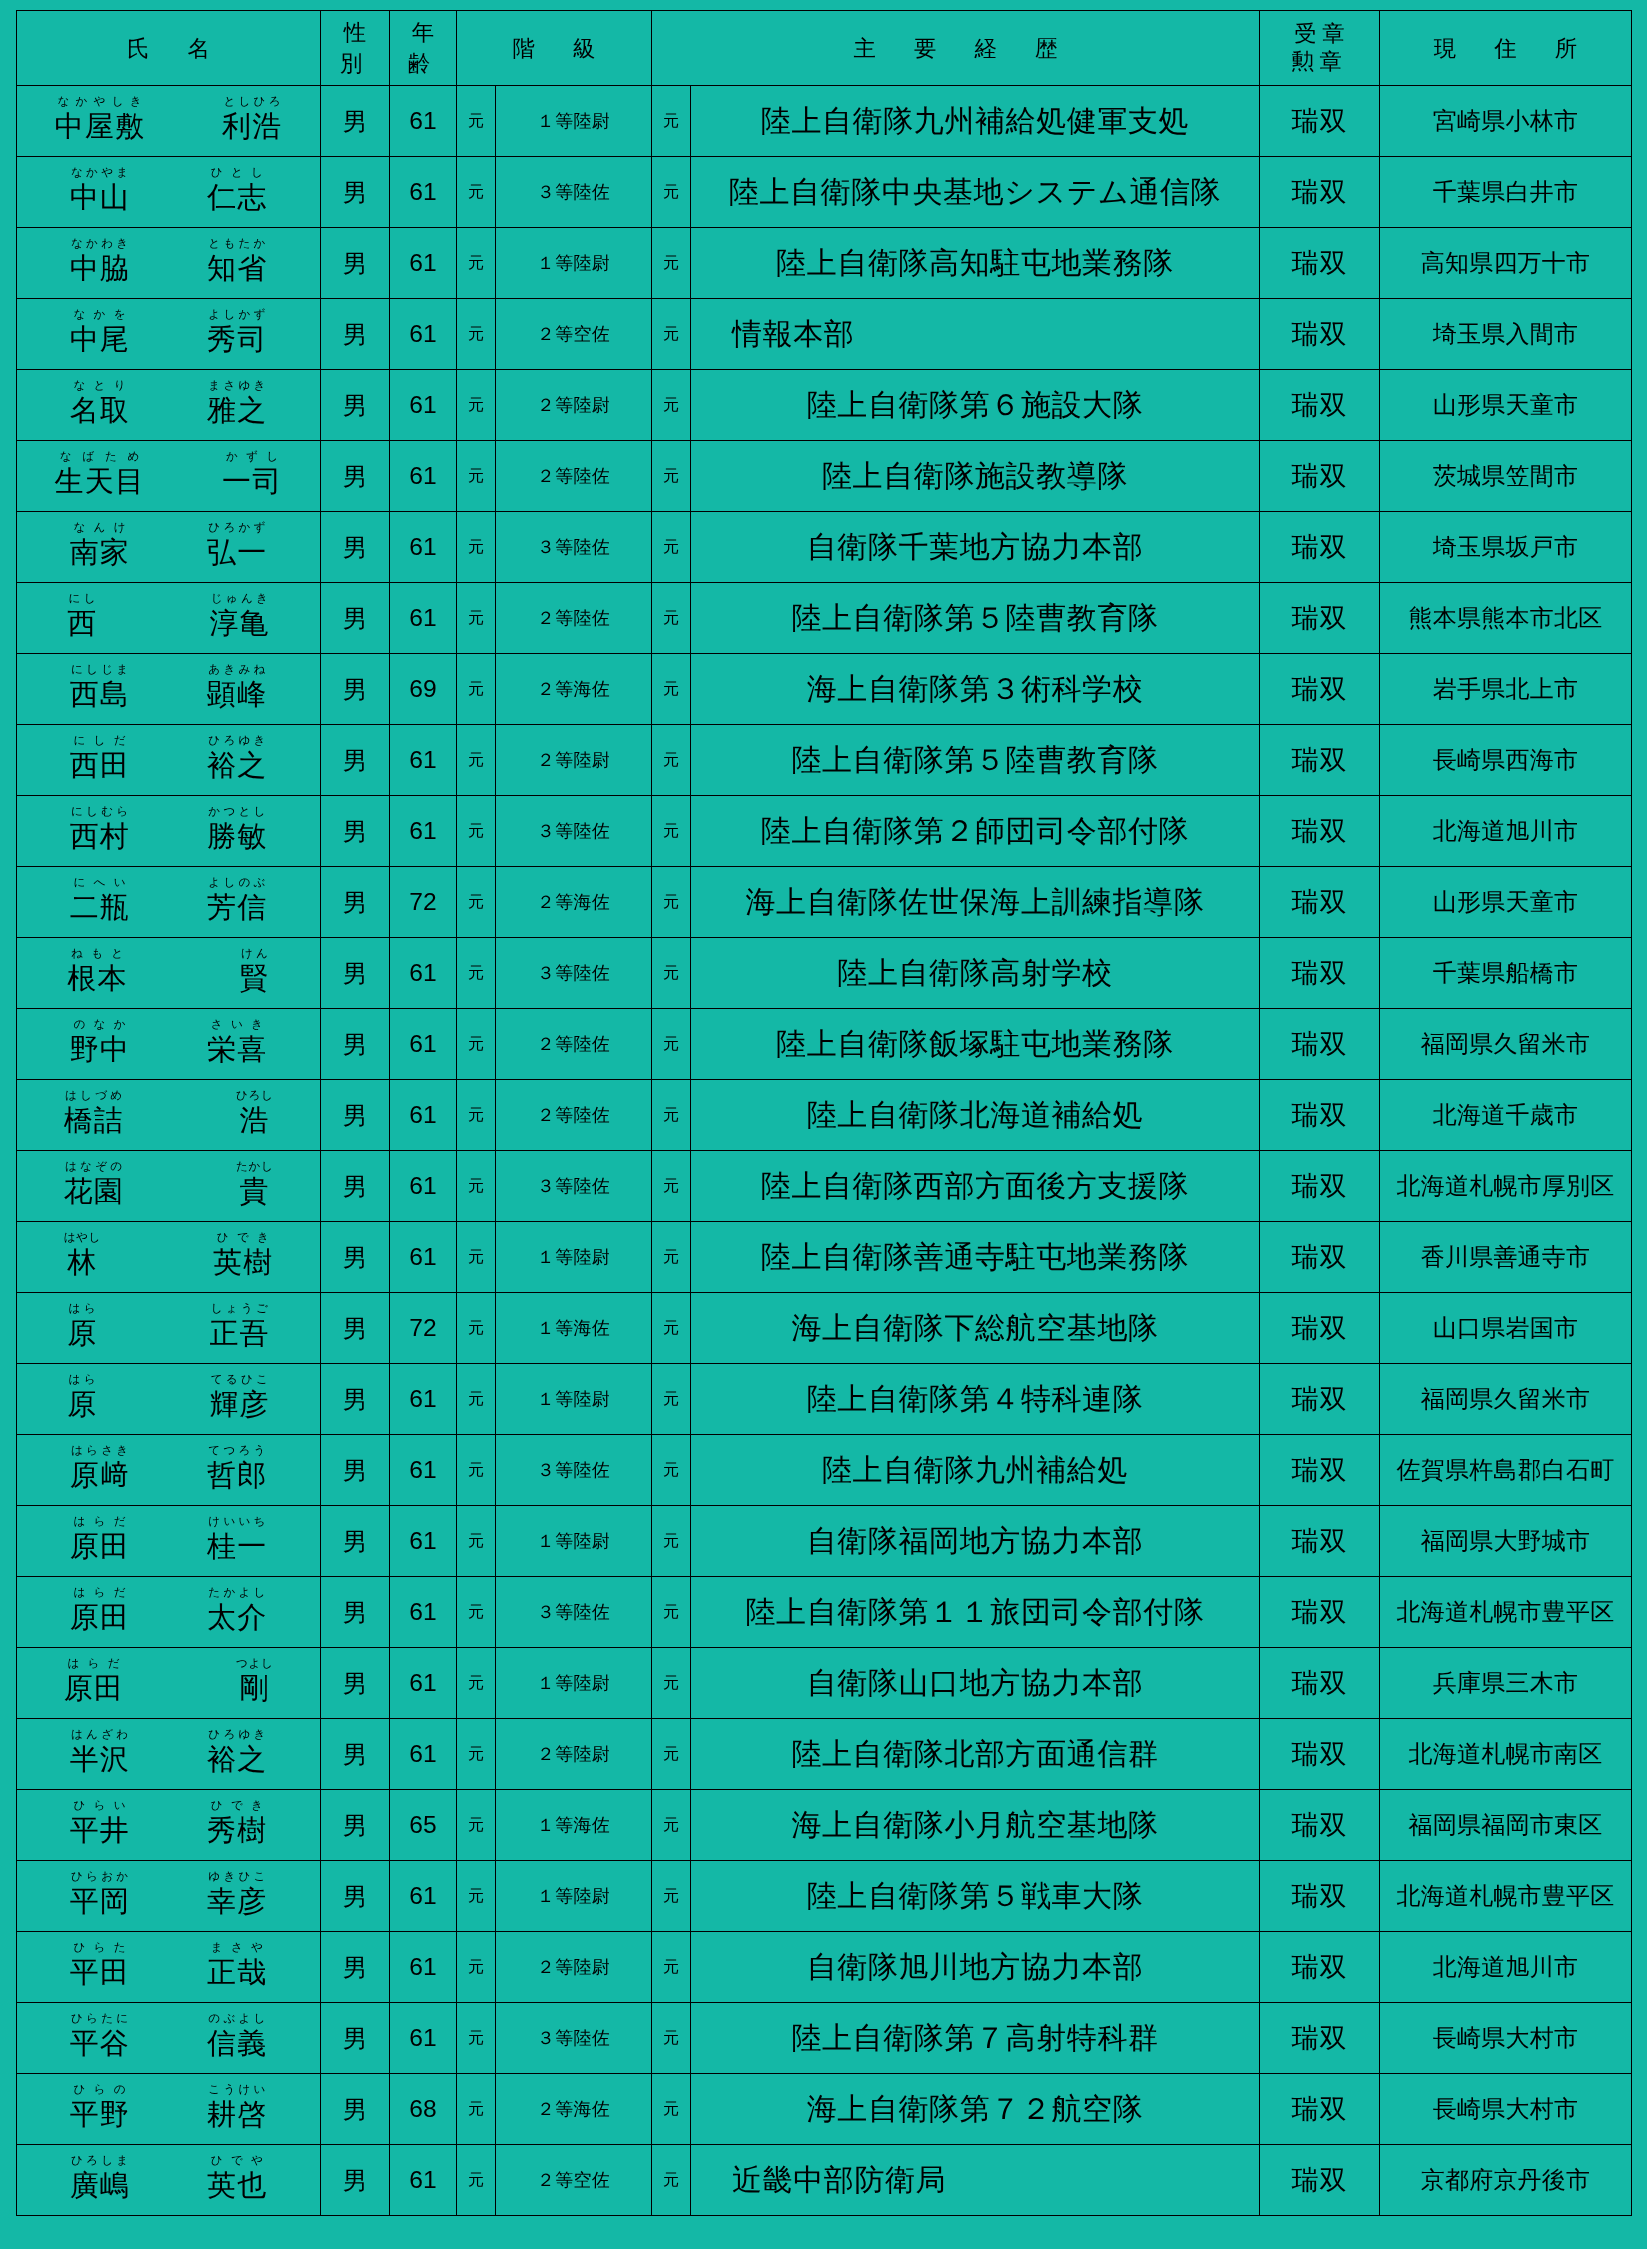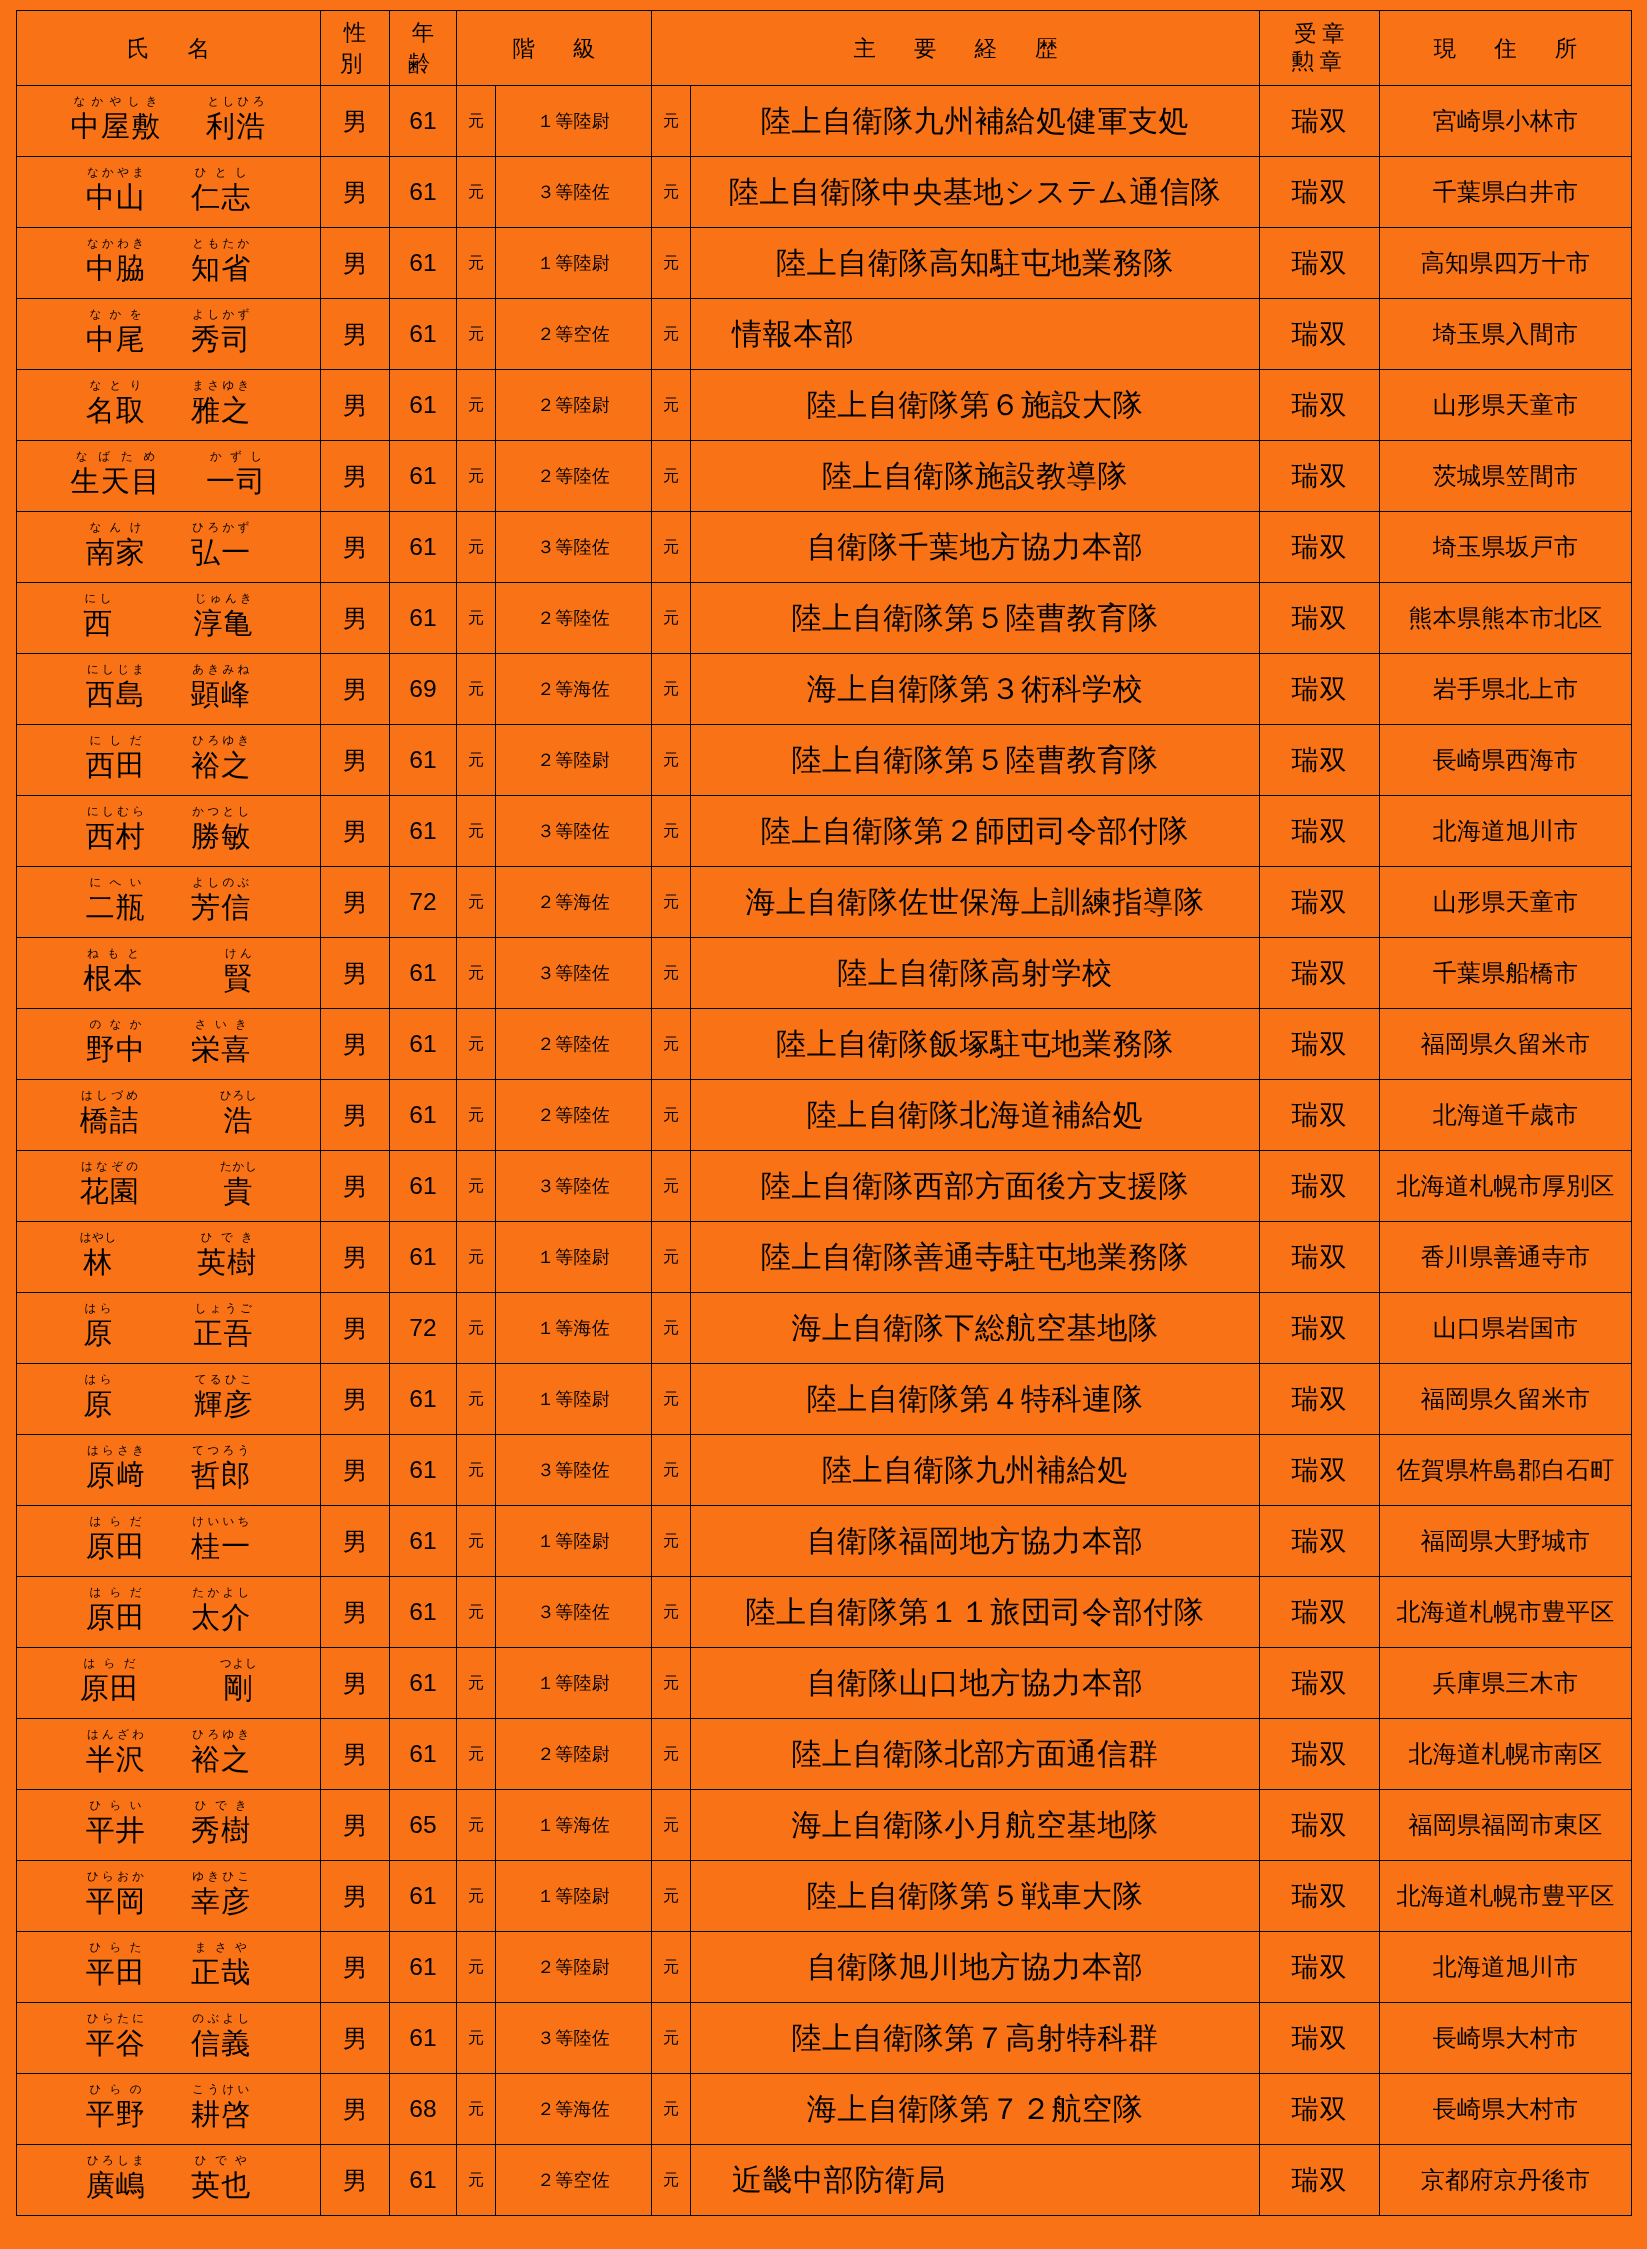--- a/index.html
+++ b/index.html
@@ -10,21 +10,21 @@
   body {
     font-family: "Liberation Sans", sans-serif;
     color: #000000;
   }
   .page {
     width: 1647px;
     height: 2250px;
     position: relative;
     box-sizing: border-box;
     padding: 10px 16px 0 16px;
-    background: #f97316;
+    background: #14b8a6;
   }
   table.awards {
     border-collapse: collapse;
     table-layout: fixed;
     width: 1615px;
     margin: 0 auto;
   }
   table.awards td, table.awards th {
     border: 1.4px solid #000000;
     padding: 0;
@@ -64,20 +64,21 @@
     display: flex;
     justify-content: center;
     align-items: flex-end;
     height: 100%;
   }
   .name-block {
     display: inline-flex;
     justify-content: center;
     align-items: flex-end;
     width: 100%;
+    gap: 16px;
   }
   ruby.nm {
     ruby-position: over;
     -webkit-ruby-position: before;
     font-size: 29px;
     letter-spacing: 0.04em;
   }
   ruby.nm rt {
     font-size: 11.6px;
     line-height: 1.1;

